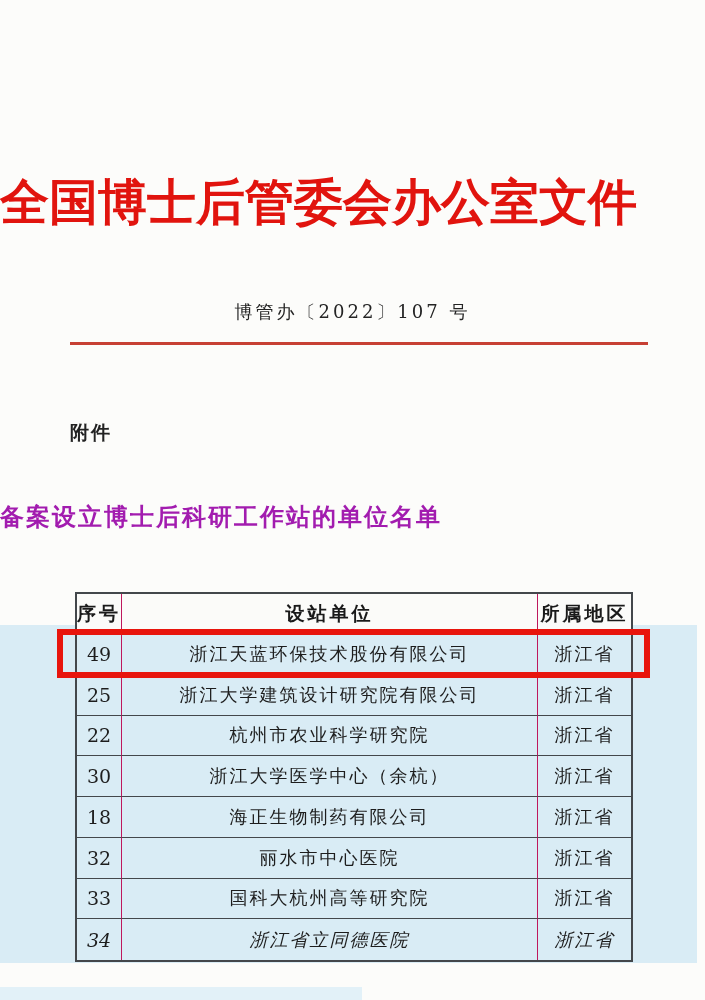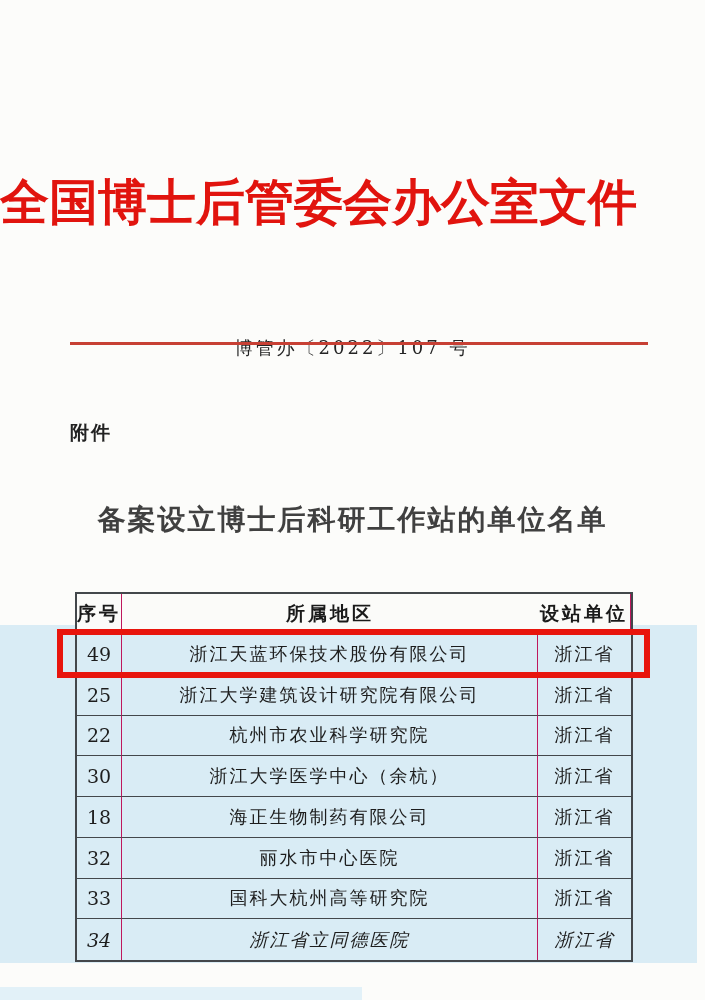--- a/index.html
+++ b/index.html
@@ -50,21 +50,20 @@
   }
   .doc-number {
     position: absolute;
     left: 0;
     top: 300px;
     width: 705px;
     text-align: center;
     font-size: 18px;
     letter-spacing: 3px;
     color: #242424;
-    margin-top: 36px;
   }
   .red-rule {
     position: absolute;
     left: 70px;
     top: 342px;
     width: 578px;
     height: 3px;
     background: #c74034;
   }
   .attachment {
@@ -74,25 +73,25 @@
     font-size: 19px;
     font-weight: bold;
     letter-spacing: 2px;
     color: #222;
   }
   .table-title {
     position: absolute;
     left: 0;
     top: 501px;
     width: 705px;
-    text-align: center;
-    font-size: 28px;
+    text-align: left;
+    font-size: 24px;
     font-weight: bold;
     letter-spacing: 2px;
-    color: #404040;
+    color: #a21caf;
     white-space: nowrap;
   }
   .doc-table {
     position: absolute;
     left: 75px;
     top: 592px;
     width: 558px;
     height: 370px;
     box-sizing: border-box;
     display: grid;
@@ -153,22 +152,22 @@
   <div class="doc-number">博管办〔2022〕107 号</div>
 
   <div class="red-rule"></div>
 
   <div class="attachment">附件</div>
 
   <div class="table-title">备案设立博士后科研工作站的单位名单</div>
 
   <div class="doc-table" id="units-table">
       <div class="cell header-cell">序号</div>
+      <div class="cell header-cell">设站单位</div>
       <div class="cell header-cell last-col">所属地区</div>
-      <div class="cell header-cell">设站单位</div>
       <div class="cell body-cell col-no highlighted-row-cell">49</div>
       <div class="cell body-cell col-unit highlighted-row-cell">浙江天蓝环保技术股份有限公司</div>
       <div class="cell body-cell col-region last-col highlighted-row-cell">浙江省</div>
       <div class="cell body-cell col-no">25</div>
       <div class="cell body-cell col-unit">浙江大学建筑设计研究院有限公司</div>
       <div class="cell body-cell col-region last-col">浙江省</div>
       <div class="cell body-cell col-no">22</div>
       <div class="cell body-cell col-unit">杭州市农业科学研究院</div>
       <div class="cell body-cell col-region last-col">浙江省</div>
       <div class="cell body-cell col-no">30</div>

